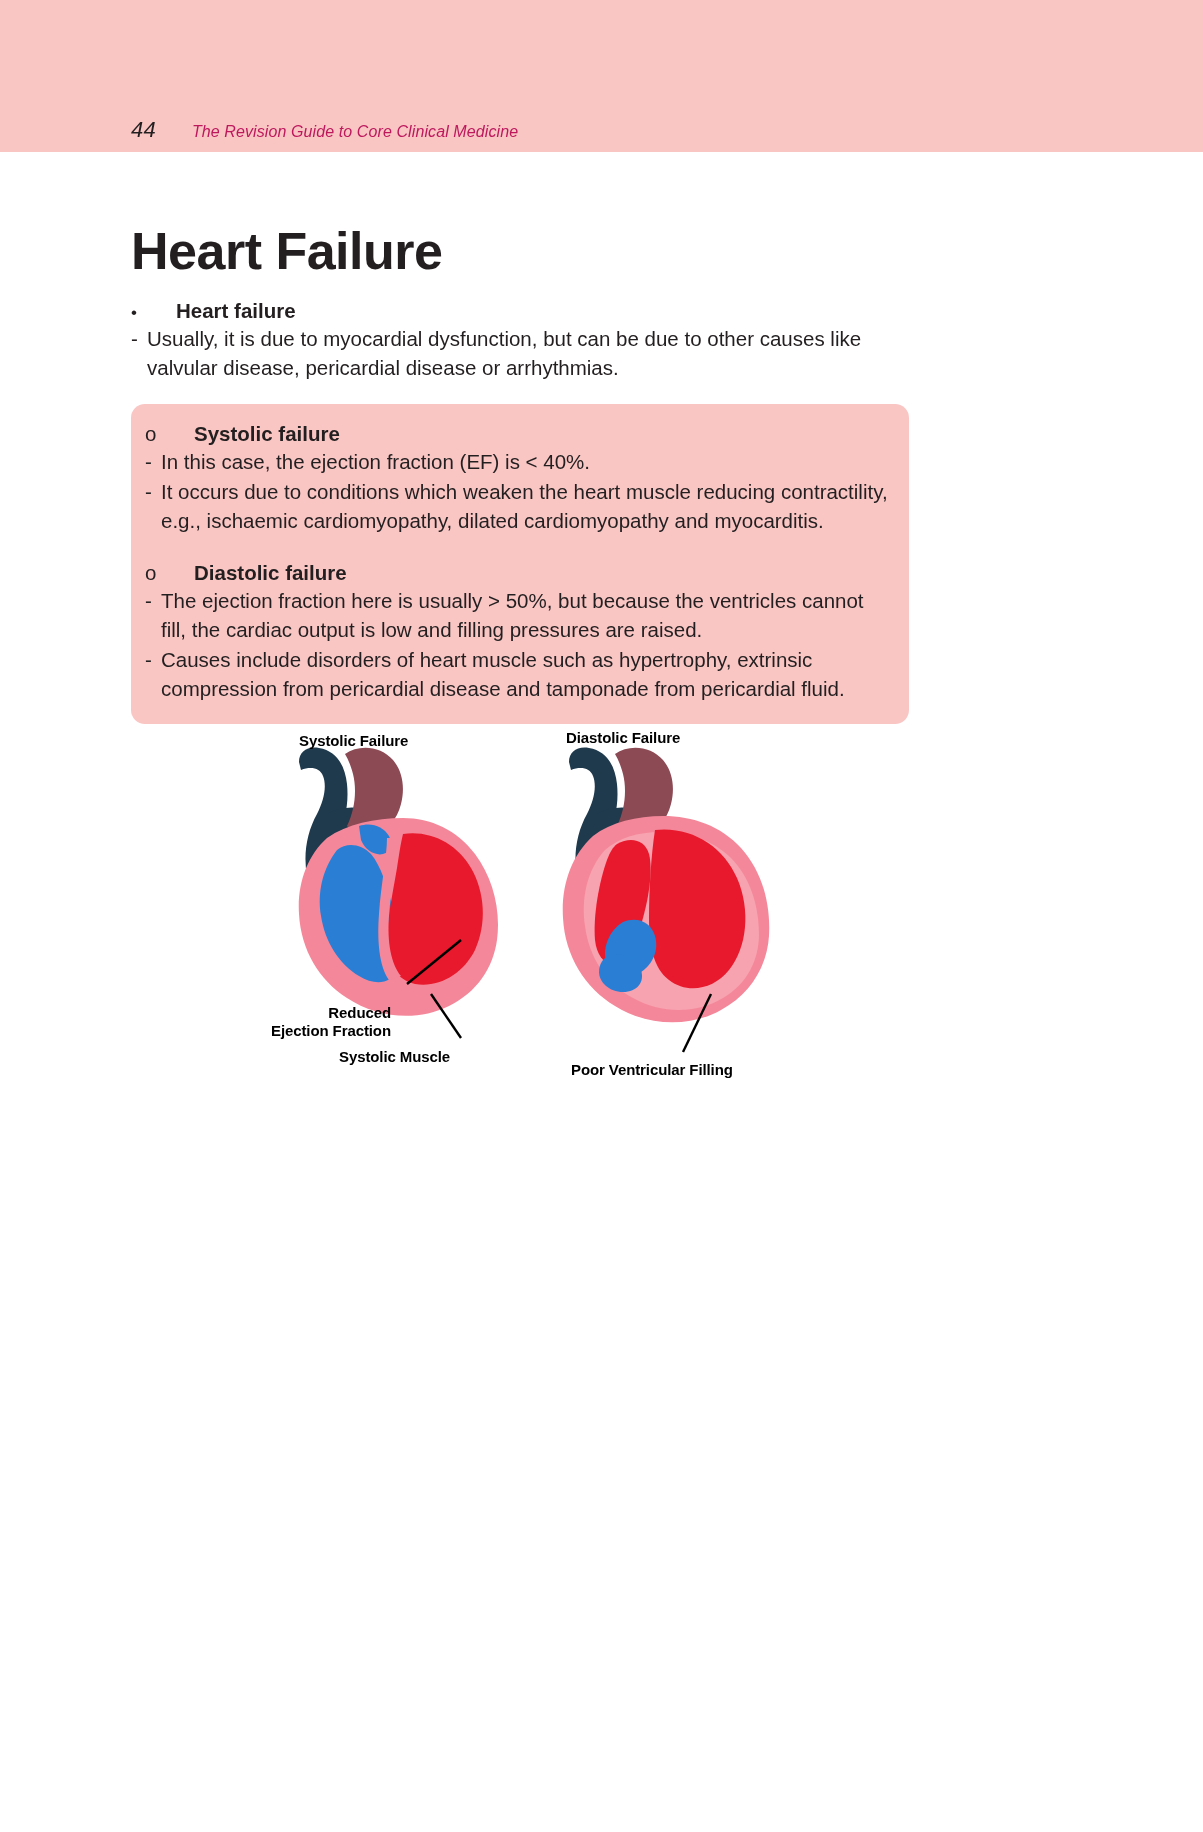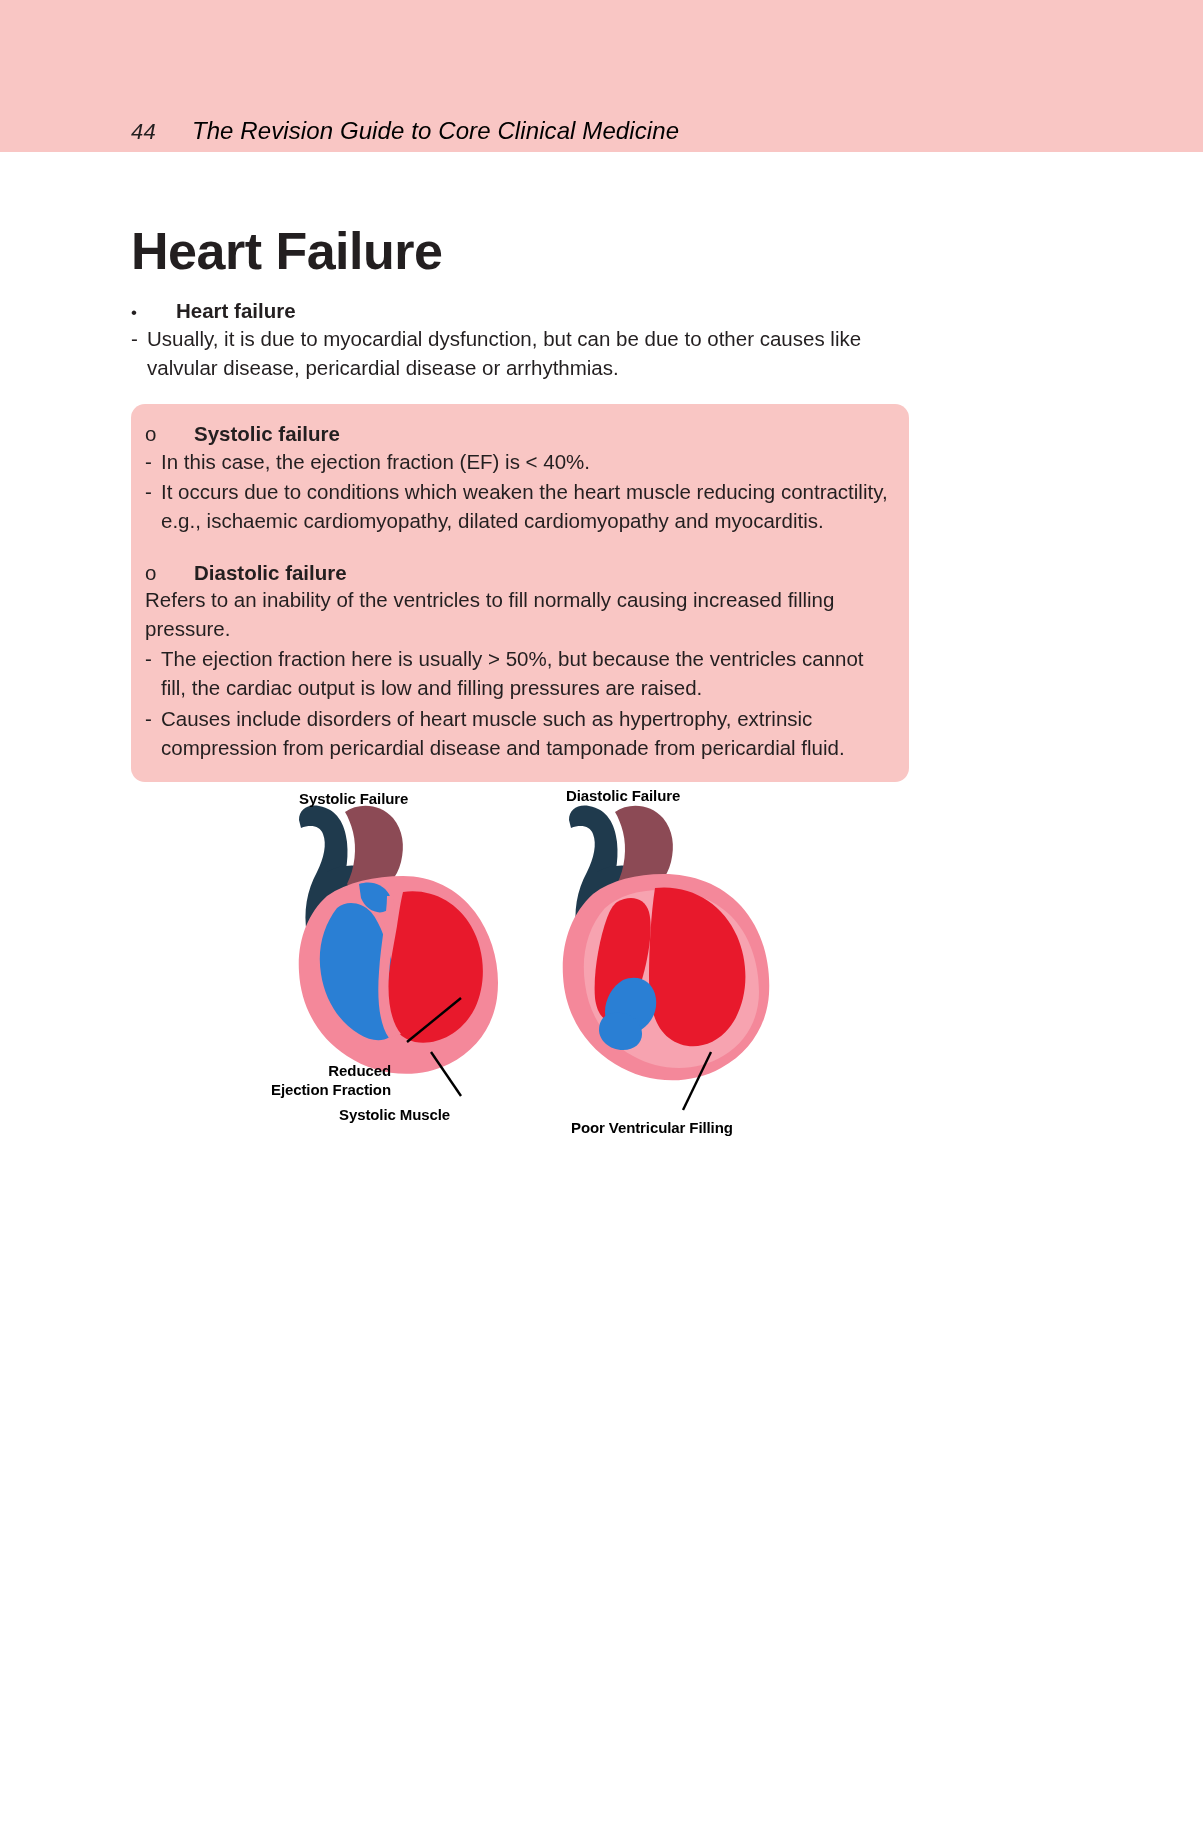--- a/index.html
+++ b/index.html
@@ -32,23 +32,23 @@
     gap: 36px;
     margin-top: 24px;
   }
   .page-number {
     font-size: 22px;
     font-style: italic;
     letter-spacing: 0.2px;
     color: #231f20;
   }
   .header-title {
-    font-size: 24px;
+    font-size: 16px;
     font-style: italic;
-    color: #000000;
+    color: #be185d;
     letter-spacing: 0.1px;
   }
 
   
   .page {
     position: absolute;
     left: 0;
     top: 152px;
     width: 1203px;
   }
@@ -202,21 +202,20 @@
         <span class="dash-mark">-</span>
         <span class="dash-text">It occurs due to conditions which weaken the heart muscle reducing contractility, e.g., ischaemic cardiomyopathy, dilated cardiomyopathy and myocarditis.</span>
       </div>
 
       <div class="gap"></div>
 
       <div class="sub-head">
         <span class="sub-marker">o</span>
         <span class="sub-label">Diastolic failure</span>
       </div>
-      <p class="flow">Refers to an inability of the ventricles to fill normally causing increased filling pressure.</p>
       <div class="dash-item">
         <span class="dash-mark">-</span>
         <span class="dash-text">The ejection fraction here is usually &gt; 50%, but because the ventricles cannot fill, the cardiac output is low and filling pressures are raised.</span>
       </div>
       <div class="dash-item">
         <span class="dash-mark">-</span>
         <span class="dash-text">Causes include disorders of heart muscle such as hypertrophy, extrinsic compression from pericardial disease and tamponade from pericardial fluid.</span>
       </div>
 
     </div>

